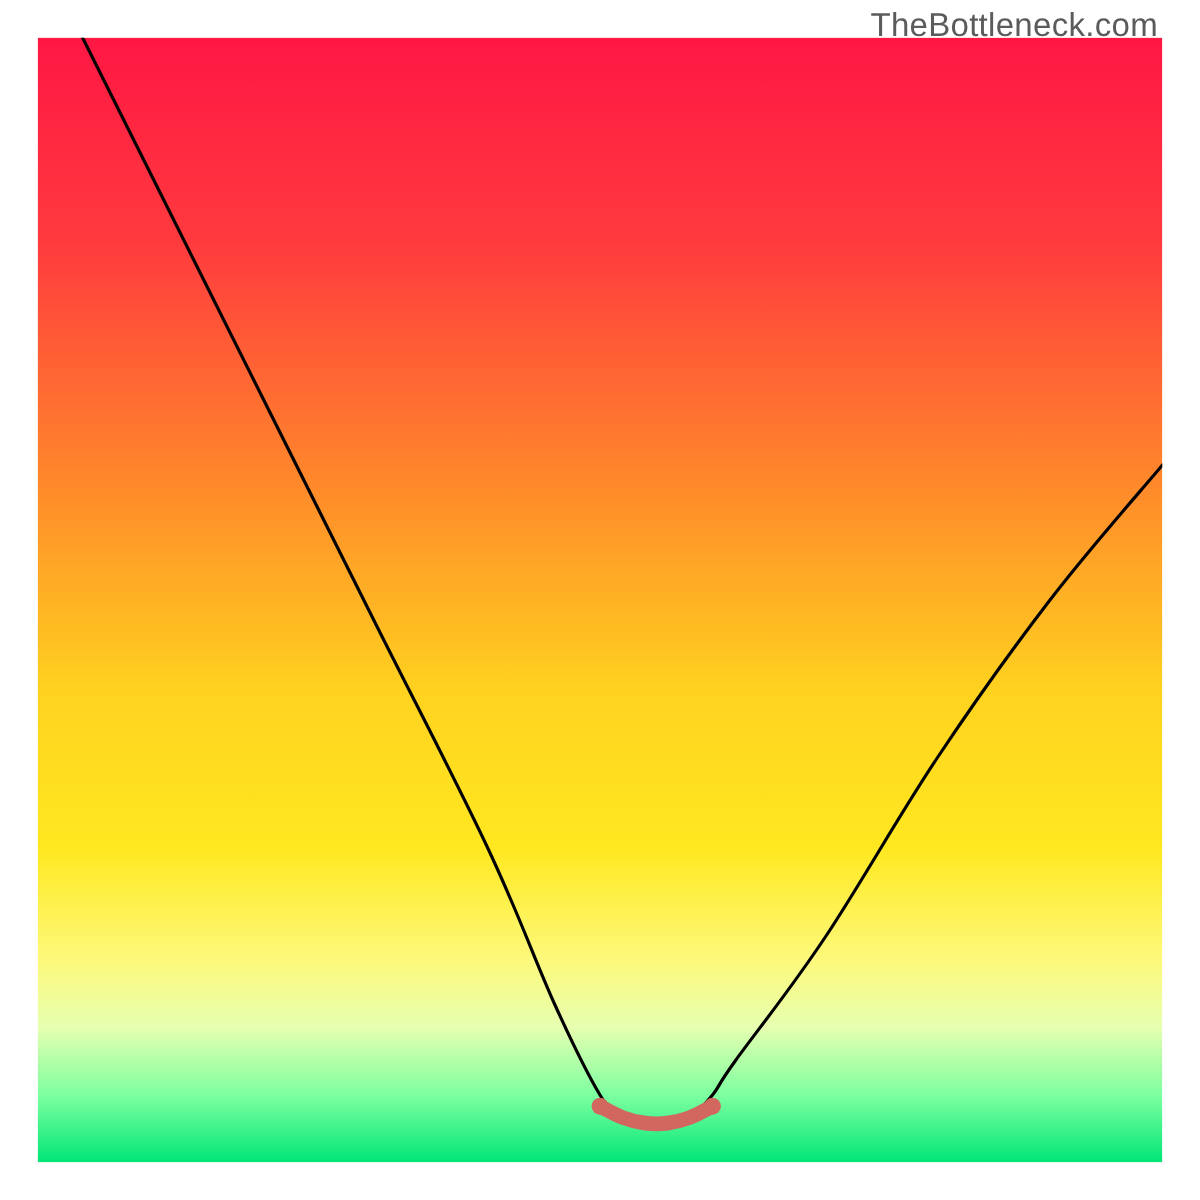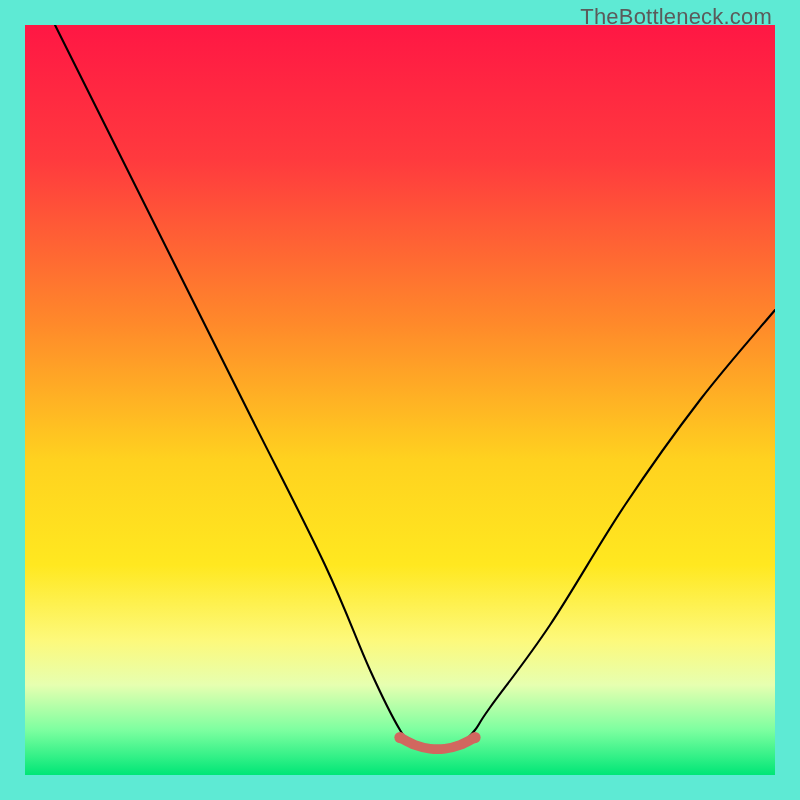--- a/index.html
+++ b/index.html
@@ -7,21 +7,21 @@
     padding: 0;
     width: 800px;
     height: 800px;
     background: #000;
     overflow: hidden;
   }
   .frame {
     position: relative;
     width: 800px;
     height: 800px;
-    background: #5eead4;
+    background: #ffffff;
   }
   .plot-area {
     position: absolute;
     left: 25px;
     top: 25px;
     width: 750px;
     height: 750px;
     overflow: hidden;
   }
   .gradient-bg {

